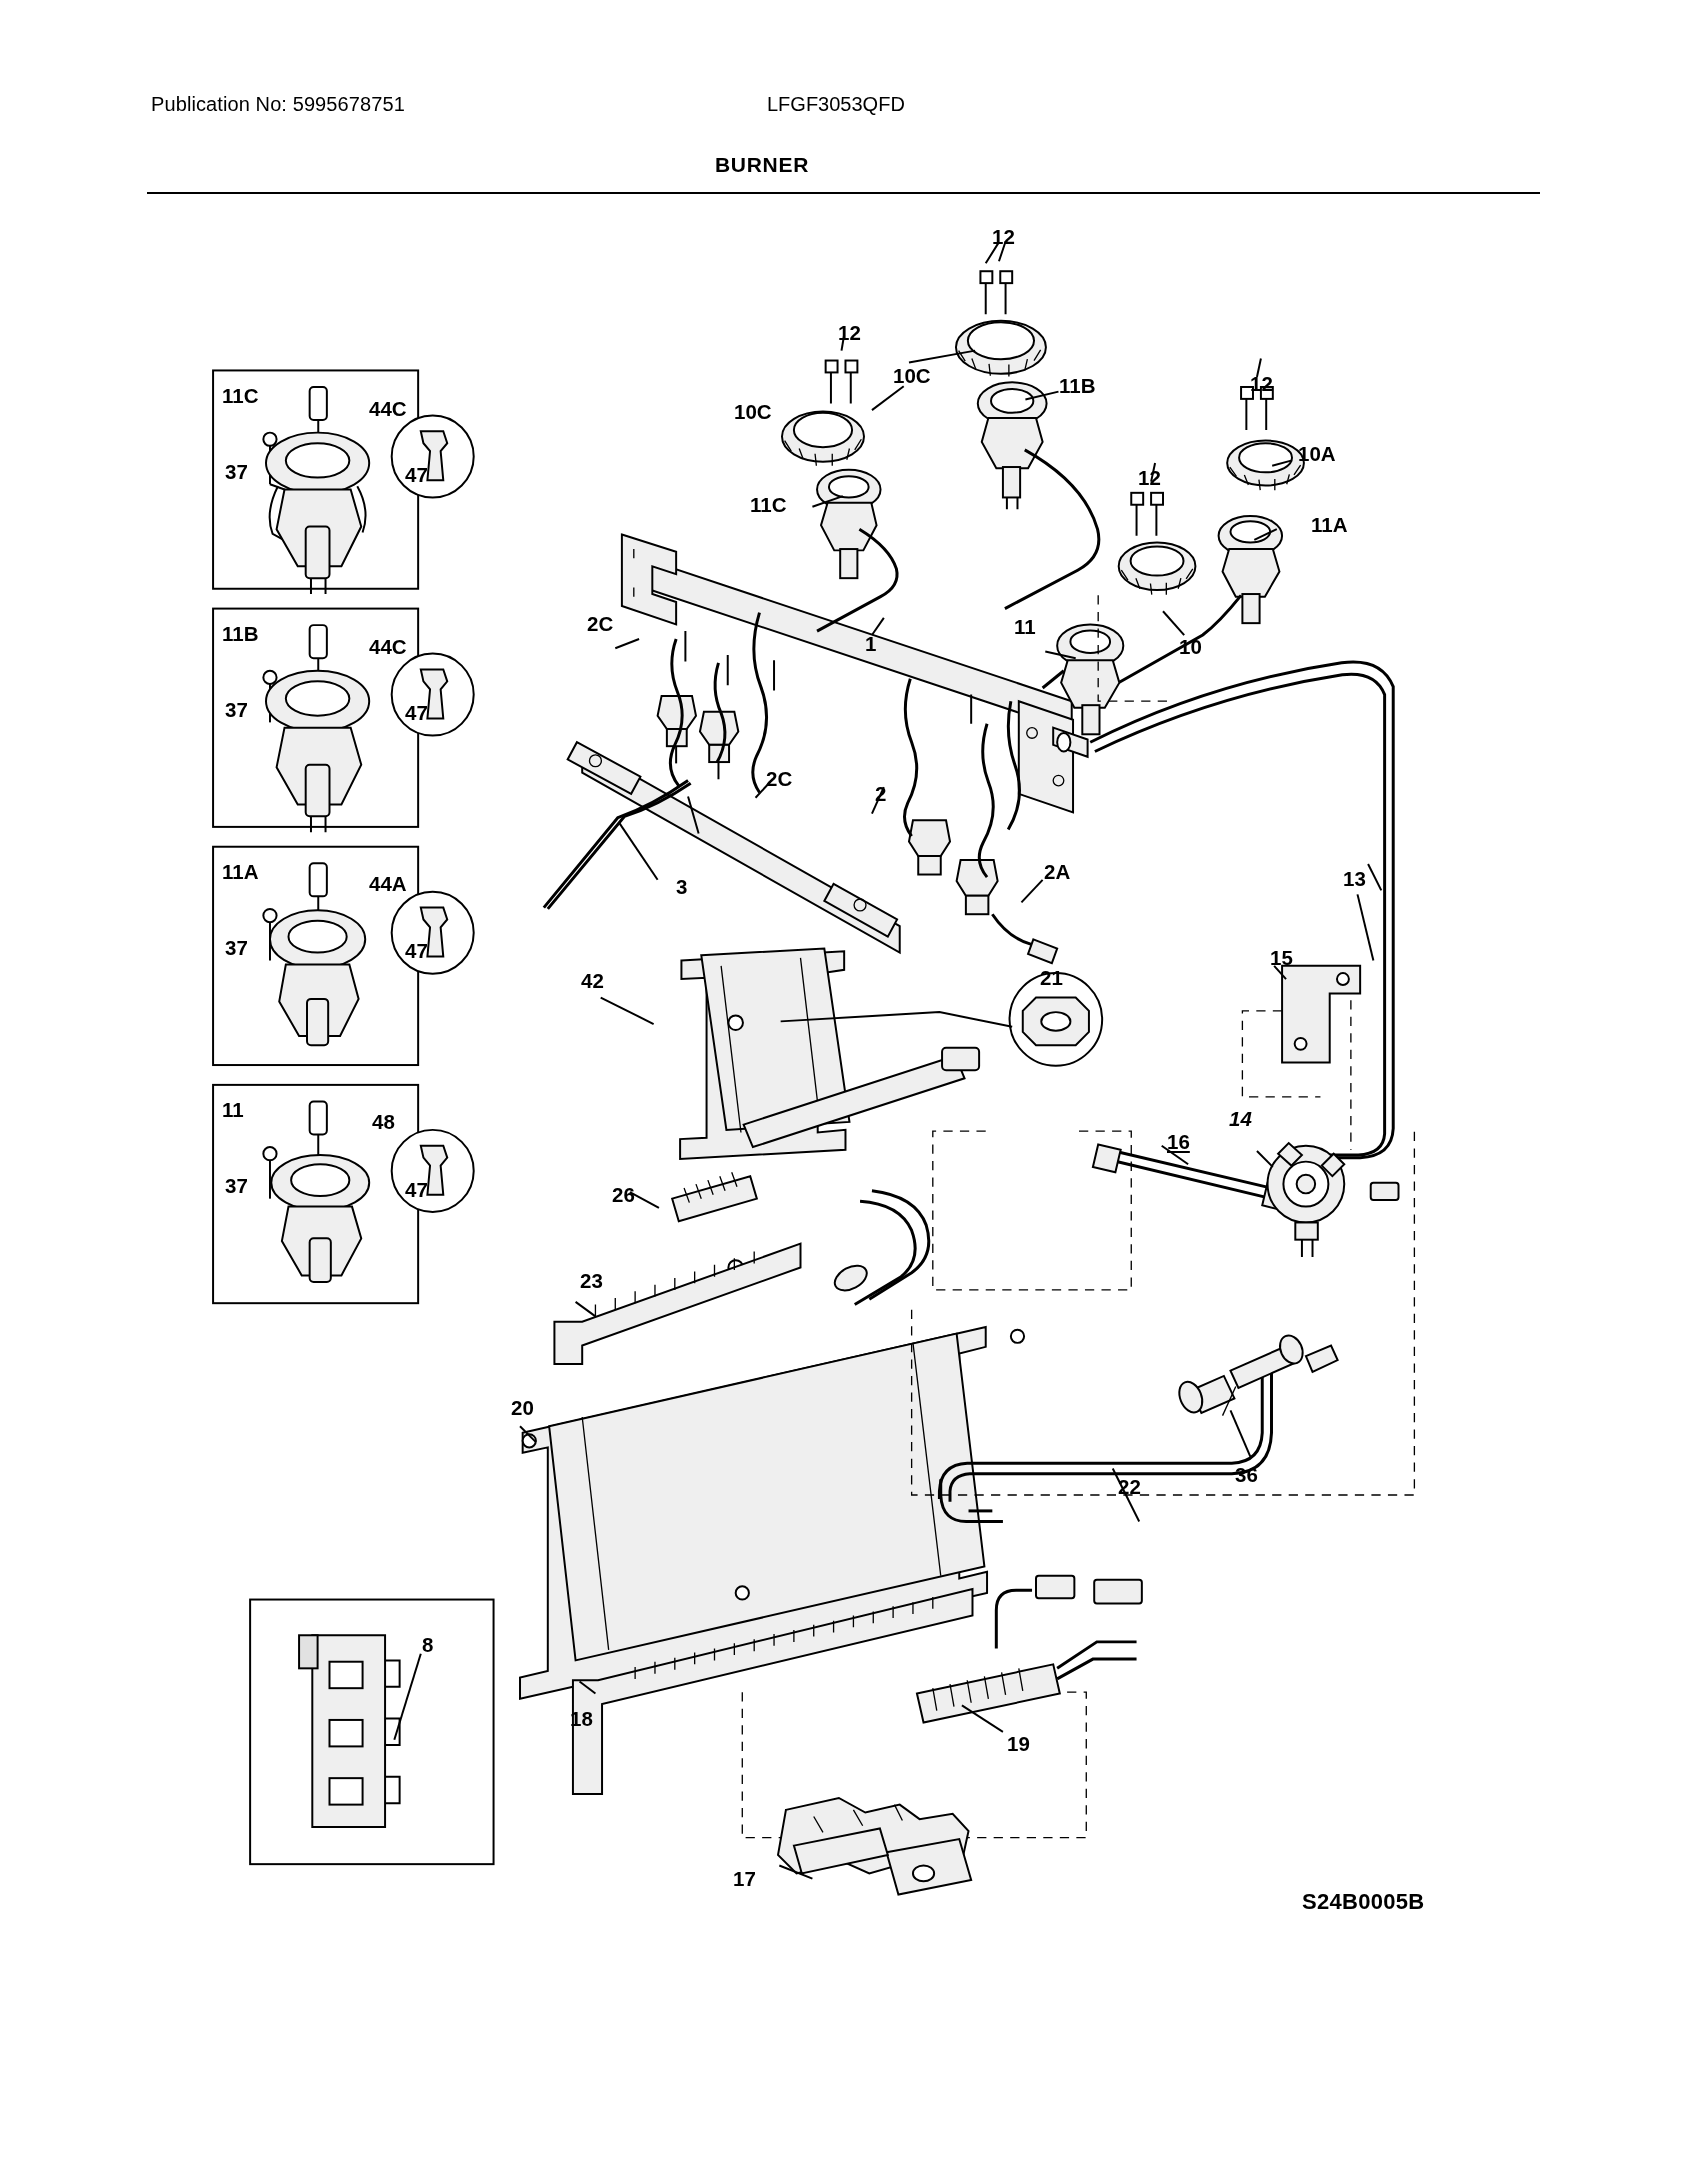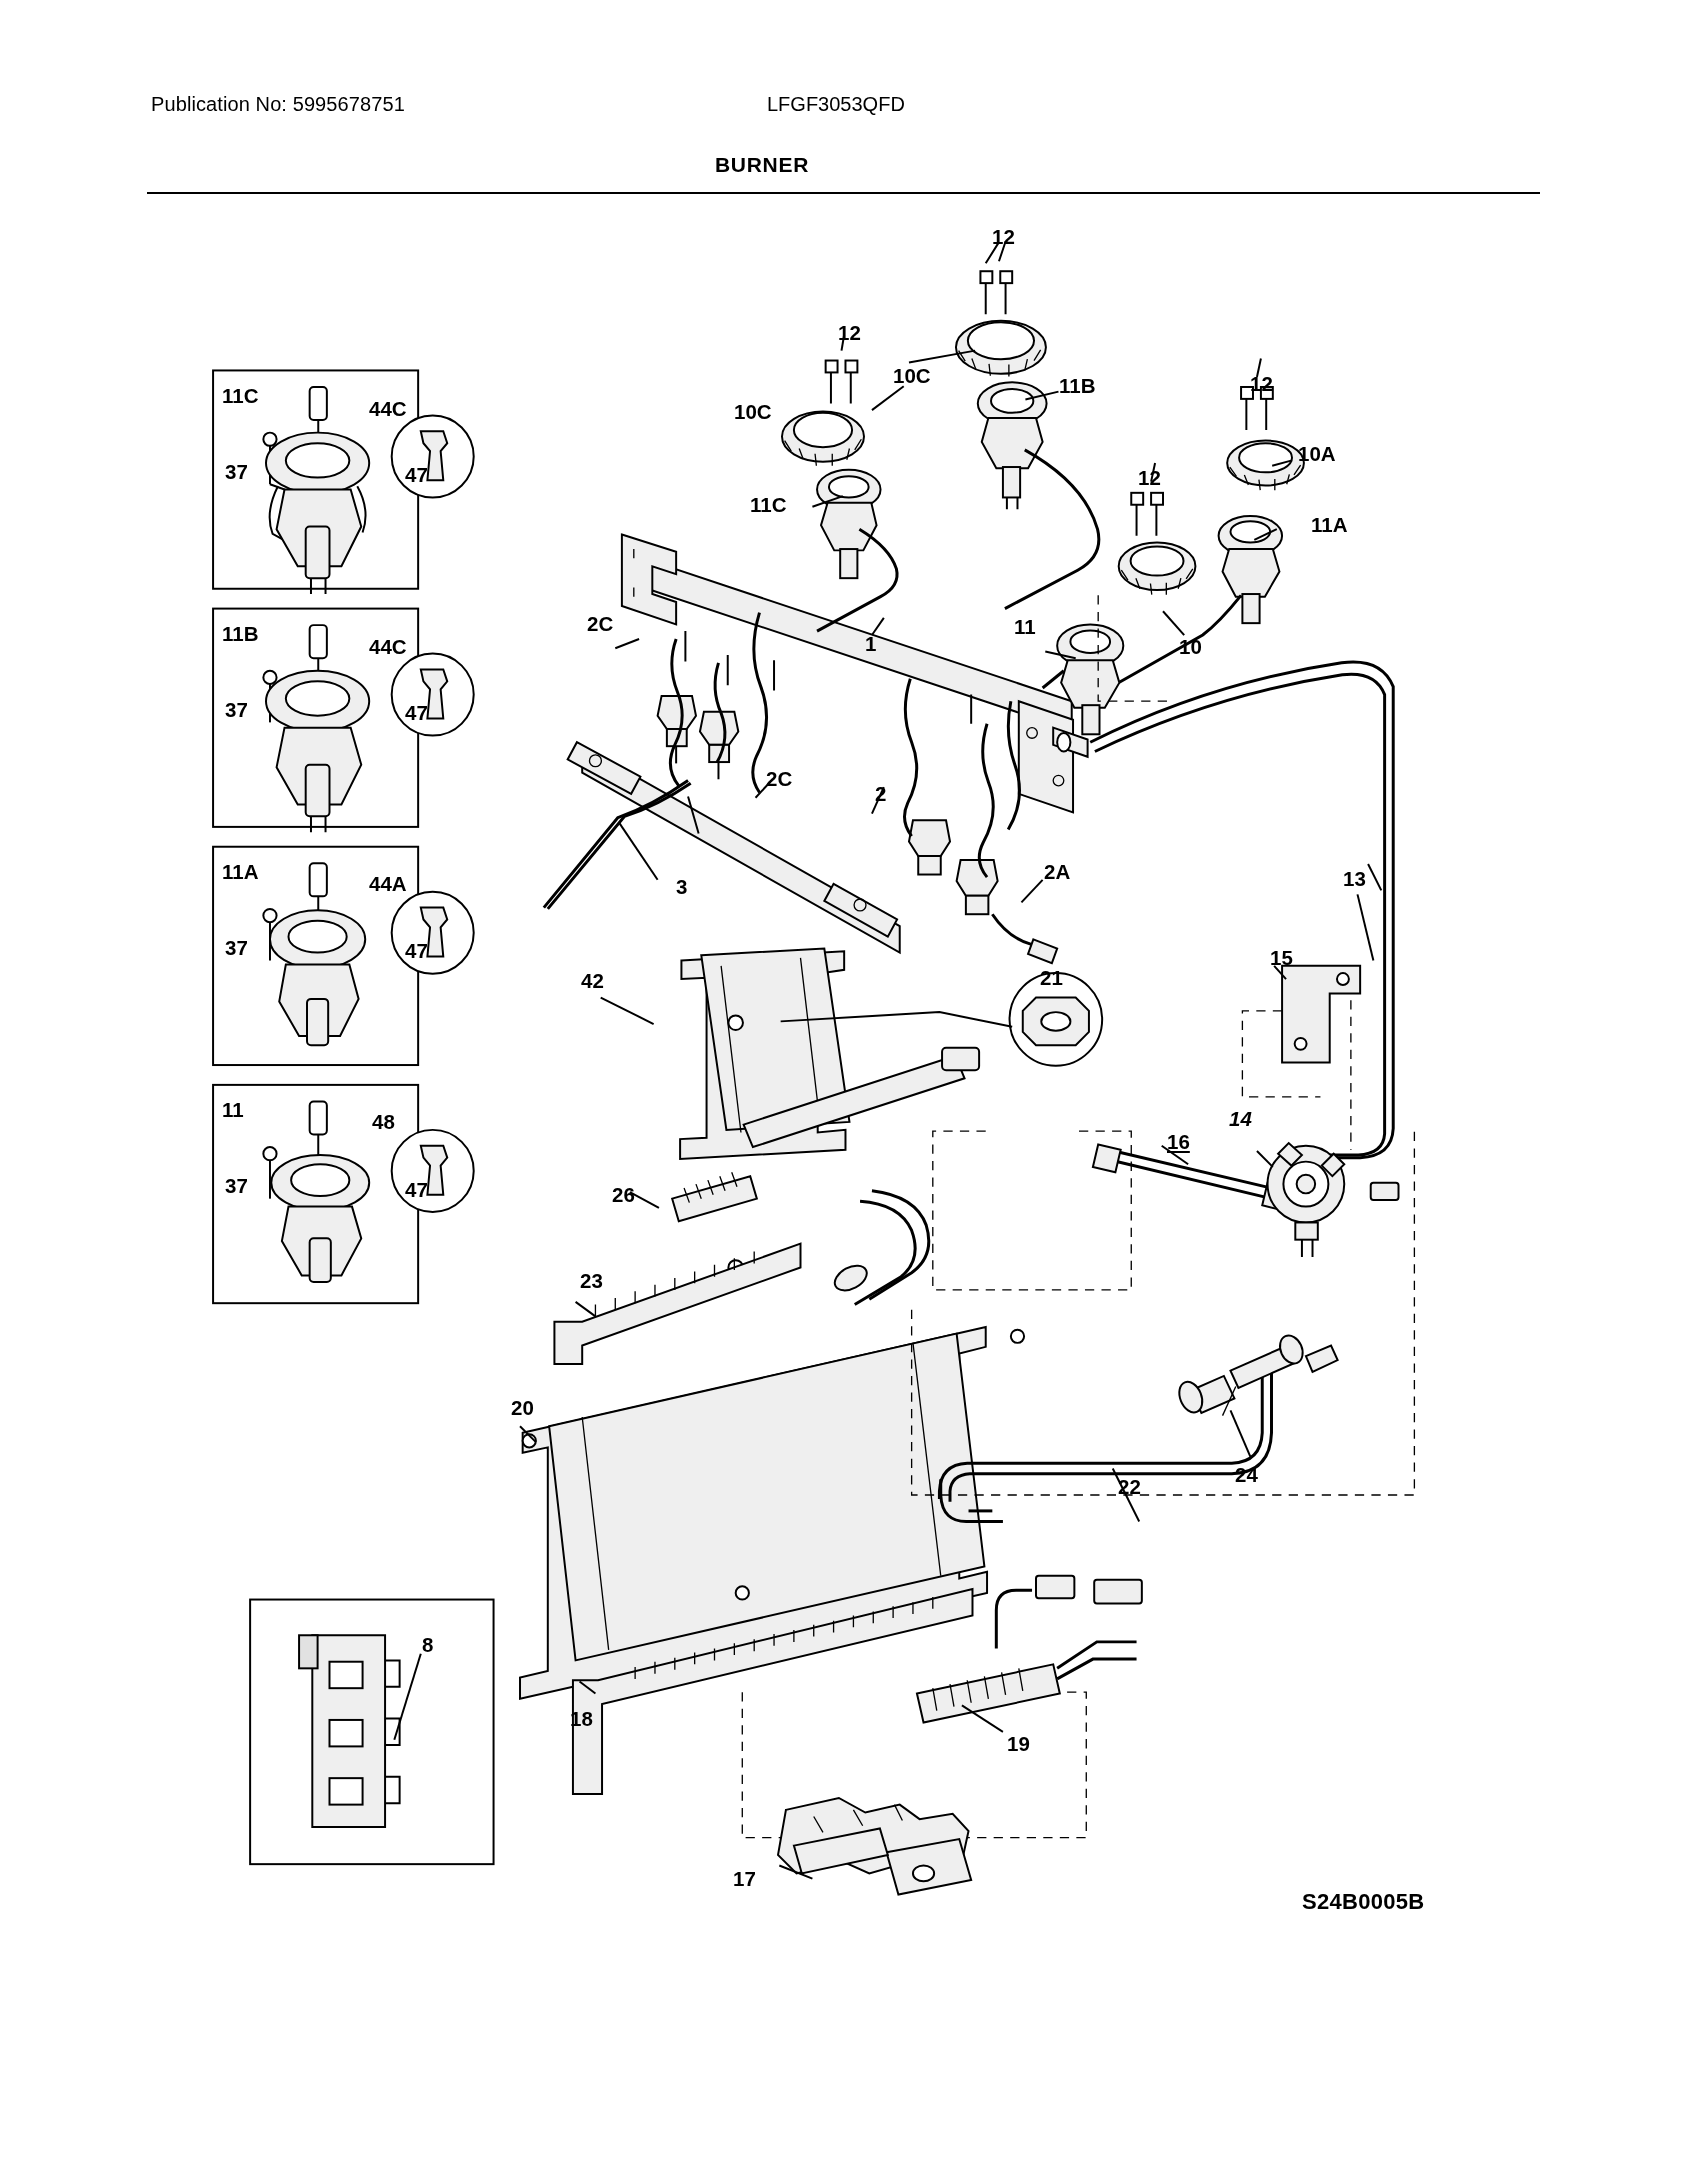--- a/index.html
+++ b/index.html
@@ -510,21 +510,21 @@
   <div class="lbl" style="left:1343px; top:867px;">13</div>
 
   <div class="lbl" style="left:1270px; top:946px;">15</div>
   <div class="lbl" style="left:1229px; top:1107px;font-style:italic;">14</div>
   <div class="lbl" style="left:1167px; top:1130px;text-decoration:underline;">16</div>
   <div class="lbl" style="left:1040px; top:966px;">21</div>
   <div class="lbl" style="left:581px;  top:969px;">42</div>
   <div class="lbl" style="left:612px;  top:1183px;">26</div>
   <div class="lbl" style="left:549px;  top:1269px;margin-left:31px;">23</div>
   <div class="lbl" style="left:511px;  top:1396px;">20</div>
-  <div class="lbl" style="left:1235px; top:1463px;">24</div>
+  <div class="lbl" style="left:1235px; top:1463px;">36</div>
   <div class="lbl" style="left:1118px; top:1475px;">22</div>
   <div class="lbl" style="left:570px;  top:1707px;">18</div>
   <div class="lbl" style="left:1007px; top:1732px;">19</div>
   <div class="lbl" style="left:733px; top:1867px;">17</div>
   <div class="lbl" style="left:422px;  top:1633px;">8</div>
 
   <div class="code" style="left:1302px; top:1889px;">S24B0005B</div>
 
 </div>
 

